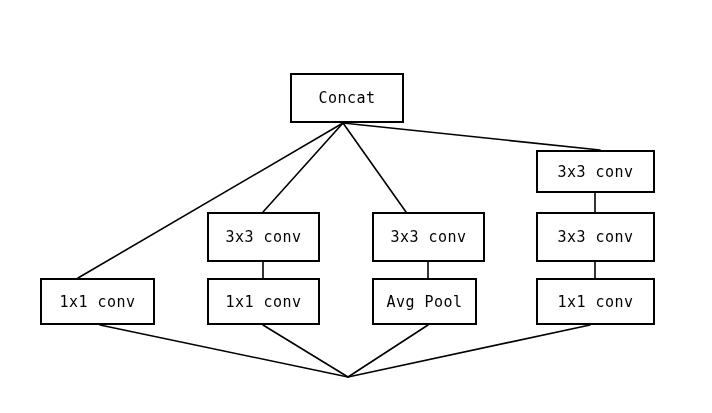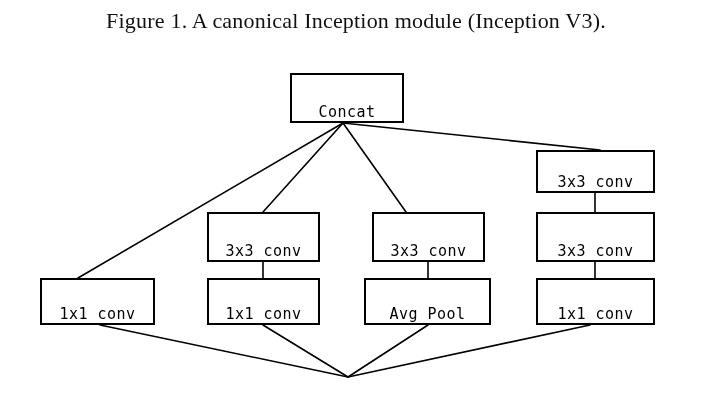--- a/index.html
+++ b/index.html
@@ -32,21 +32,21 @@
     top: 0;
     width: 712px;
     height: 413px;
   }
   .node-box {
     position: absolute;
     box-sizing: border-box;
     border: 2px solid #000000;
     background: #ffffff;
     display: flex;
-    align-items: flex-end;
+    align-items: center;
     justify-content: center;
     font-family: "DejaVu Sans Mono", "Liberation Mono", monospace;
     font-size: 15px;
     color: #000000;
     letter-spacing: 0.5px;
     white-space: nowrap;
   }
   .free-label {
     position: absolute;
     font-family: "DejaVu Sans Mono", "Liberation Mono", monospace;
@@ -55,21 +55,20 @@
     letter-spacing: 0.5px;
     white-space: nowrap;
     text-align: center;
   }
 </style>
 </head>
 <body>
 
 <div id="page">
 
-  <div id="caption">Figure 1. A canonical Inception module (Inception V3).</div>
 
   <svg id="diagram" viewBox="0 0 712 413" xmlns="http://www.w3.org/2000/svg">
     <g id="edge-layer" stroke="#000000" stroke-width="1.6" fill="none" stroke-linecap="round">
         <line x1="343" y1="123" x2="78" y2="278"></line>
         <line x1="343" y1="123" x2="263" y2="212"></line>
         <line x1="343" y1="123" x2="406" y2="212"></line>
         <line x1="343" y1="123" x2="600" y2="150"></line>
         <line x1="263" y1="262" x2="263" y2="278"></line>
         <line x1="428" y1="262" x2="428" y2="278"></line>
         <line x1="595" y1="193" x2="595" y2="212"></line>
@@ -96,21 +95,21 @@
       </div>
       <div class="node-box" style="left: 536px; top: 212px; width: 119px; height: 50px;">
         <span>3x3 conv</span>
       </div>
       <div class="node-box" style="left: 40px; top: 278px; width: 115px; height: 47px;">
         <span>1x1 conv</span>
       </div>
       <div class="node-box" style="left: 207px; top: 278px; width: 113px; height: 47px;">
         <span>1x1 conv</span>
       </div>
-      <div class="node-box" style="left: 364px; top: 278px; width: 127px; height: 47px;">
+      <div class="node-box" style="left: 372px; top: 278px; width: 105px; height: 47px;">
         <span>Avg Pool</span>
       </div>
       <div class="node-box" style="left: 536px; top: 278px; width: 119px; height: 47px;">
         <span>1x1 conv</span>
       </div>
     </div>
 
 
 </div>
 

